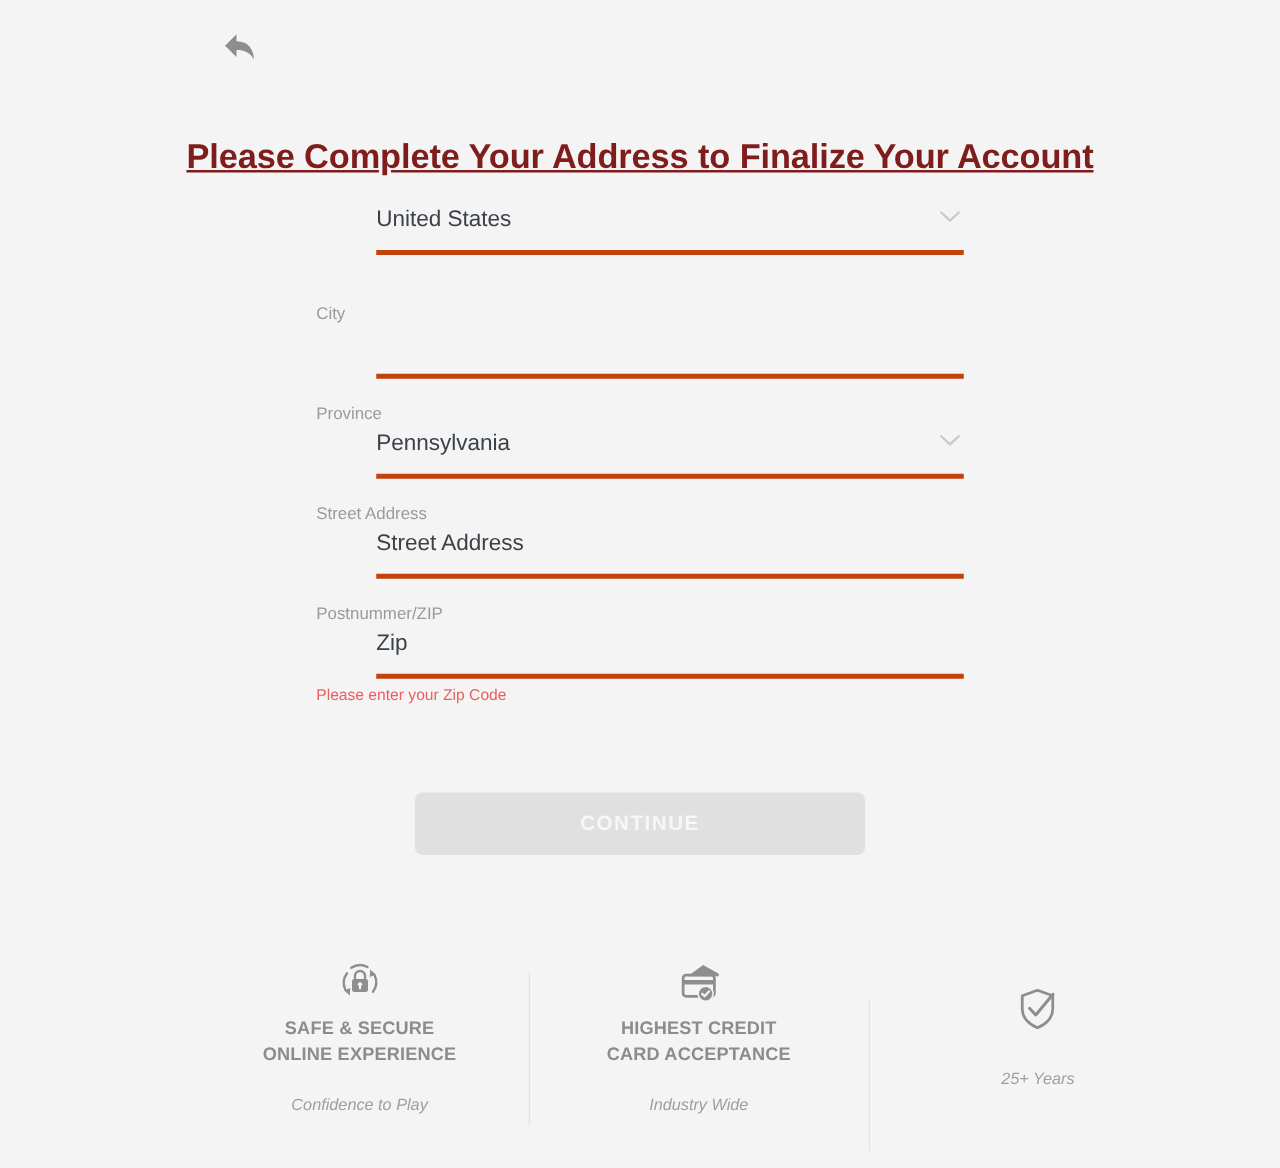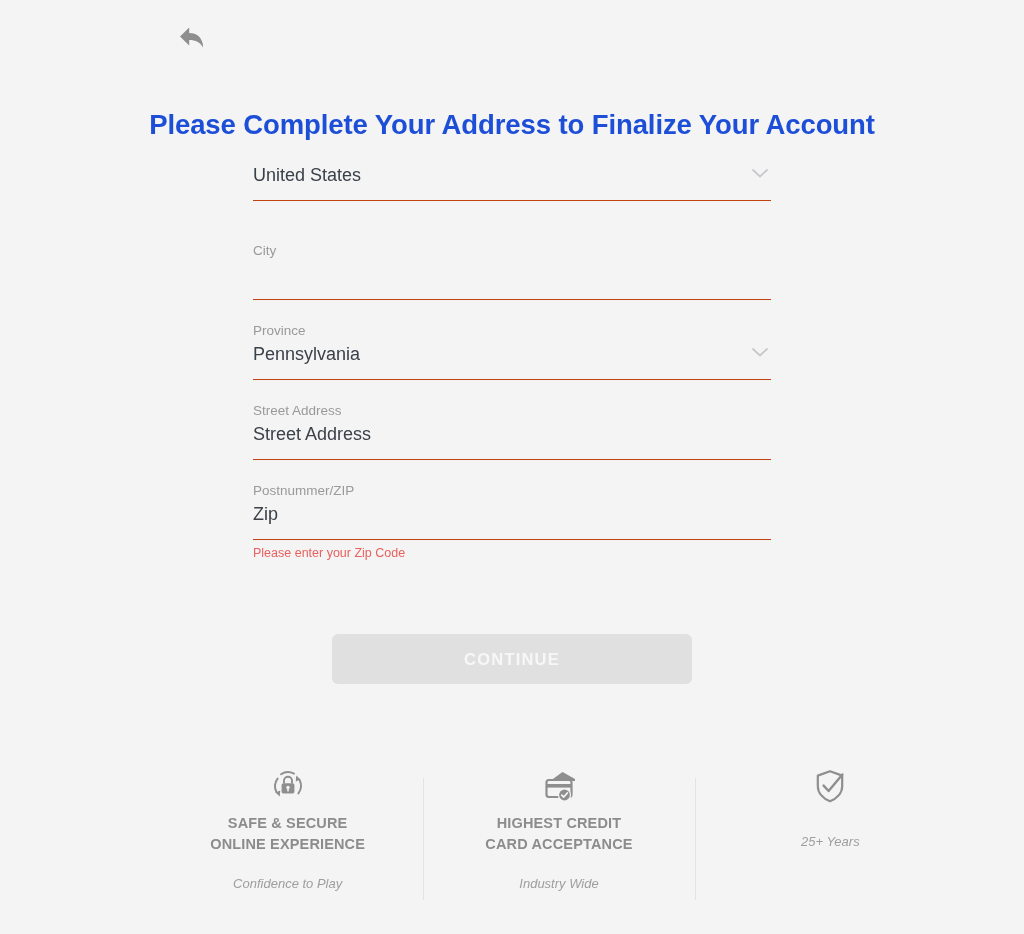--- a/index.html
+++ b/index.html
@@ -40,22 +40,23 @@
 
   
   .title {
     margin: 0;
     padding: 107px 0 0 0;
     width: 100%;
     text-align: center;
     font-size: 27.5px;
     font-weight: bold;
     line-height: 36px;
-    color: #1d4ed8;
+    color: #7f1d1d;
     letter-spacing: -0.1px;
+    text-decoration: underline;
   }
 
   
   .form {
     width: 518px;
     margin: 0 auto;
     padding-top: 17px;
   }
 
   .field {
@@ -69,23 +70,24 @@
     font-size: 13.5px;
     color: #9a9a9a;
     line-height: 17px;
     display: block;
     padding-top: 2px;
   }
 
   .field-control {
     position: relative;
     height: 40px;
-    border-bottom: 1px solid #c2410c;
+    border-bottom: 4px solid #c2410c;
     display: flex;
     align-items: flex-start;
+    margin-left: 48px;
   }
 
   .field-value {
     font-size: 18px;
     color: #3b4149;
     line-height: 26px;
     padding-top: 2px;
     display: block;
     background: transparent;
     border: 0;
@@ -134,21 +136,21 @@
     cursor: default;
   }
 
   
   .badges {
     position: absolute;
     left: 152px;
     top: 765px;
     width: 814px;
     display: flex;
-    align-items: flex-start;
+    align-items: center;
   }
   .badge {
     flex: 1 1 0;
     text-align: center;
     position: relative;
     padding: 0 6px;
     box-sizing: border-box;
   }
   .badge + .badge::before {
     content: "";

